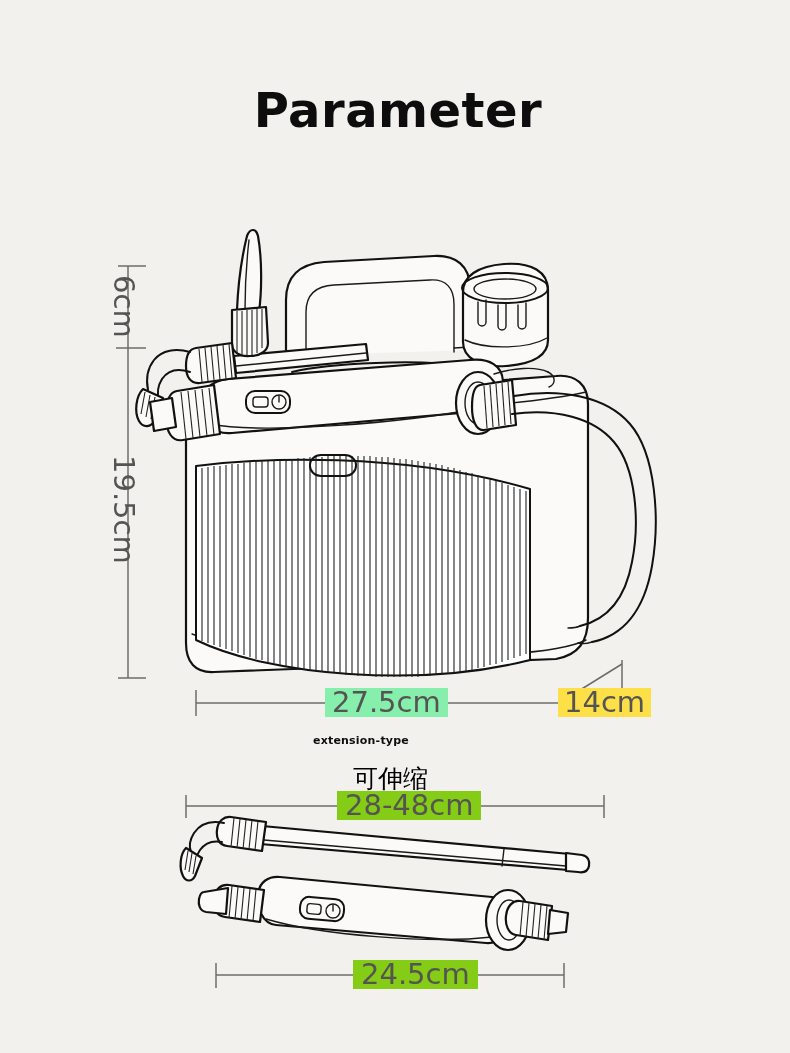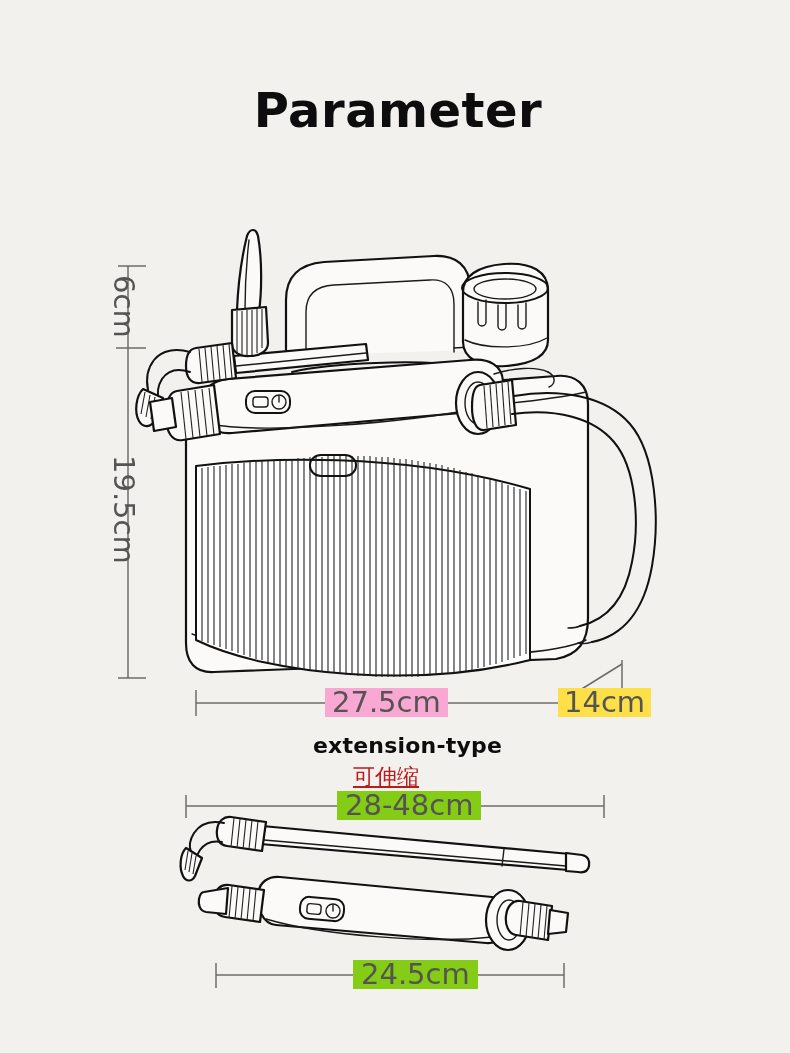--- a/index.html
+++ b/index.html
@@ -48,31 +48,30 @@
   }
   .dim-h {
     font-size: 29px;
   }
   .dim-v {
     font-size: 29px;
     transform-origin: 0 0;
   }
   .dim-cn {
     position: absolute;
-    color: #b91c1c;
+    color: #000000;
     font-family: "DejaVu Sans", sans-serif;
-    font-size: 22px;
+    font-size: 25px;
     white-space: nowrap;
     line-height: 1;
-    text-decoration: underline;
   }
   .section-label {
     position: absolute;
     font-family: "DejaVu Sans", sans-serif;
-    font-size: 22px;
+    font-size: 11px;
     font-weight: 700;
     color: #0d0d0d;
     letter-spacing: 0.2px;
     white-space: nowrap;
     line-height: 1;
   }
 
   
   .artboard {
     position: absolute;
@@ -490,21 +489,21 @@
       <path class="dimline" d="M216 975 L564 975"></path>
       <path class="dimline" d="M216 963 L216 988"></path>
       <path class="dimline" d="M564 963 L564 988"></path>
     </g>
   </svg>
 
   <div class="dim dim-v" style="left:138px; top:275px; transform: rotate(90deg);">6cm</div>
 
   <div class="dim dim-v" style="left:138px; top:455px; transform: rotate(90deg);">19.5cm</div>
 
-  <div class="dim dim-h" style="left:325px; top:688px; background:#f9a8d4; padding:0 7px;">27.5cm</div>
+  <div class="dim dim-h" style="left:325px; top:688px; background:#86efac; padding:0 7px;">27.5cm</div>
 
   <div class="dim dim-h" style="left:558px; top:688px; background:#fde047; padding:0 6px;">14cm</div>
 
   <div class="section-label" style="left:313px; top:735px;">extension-type</div>
 
   <div class="dim-cn" style="left:353px; top:766px;">可伸缩</div>
 
   <div class="dim dim-h" style="left:337px; top:791px; background:#84cc16; padding:0 8px;">28-48cm</div>
 
   <div class="dim dim-h" style="left:353px; top:960px; background:#84cc16; padding:0 8px;">24.5cm</div>

